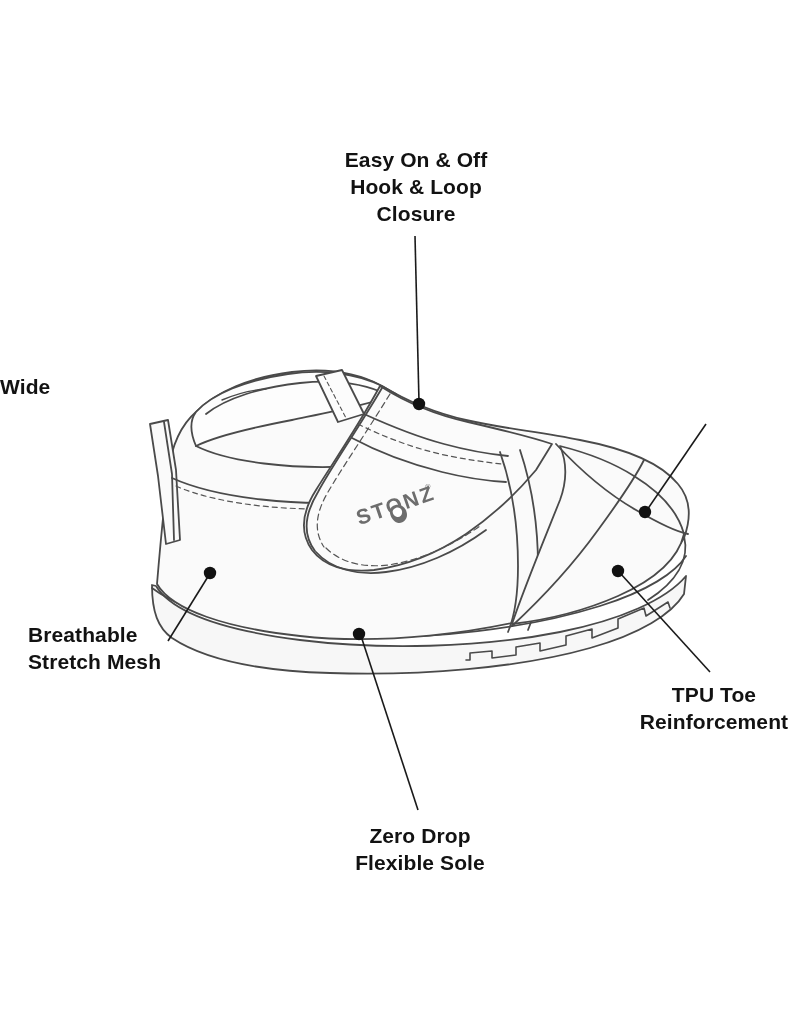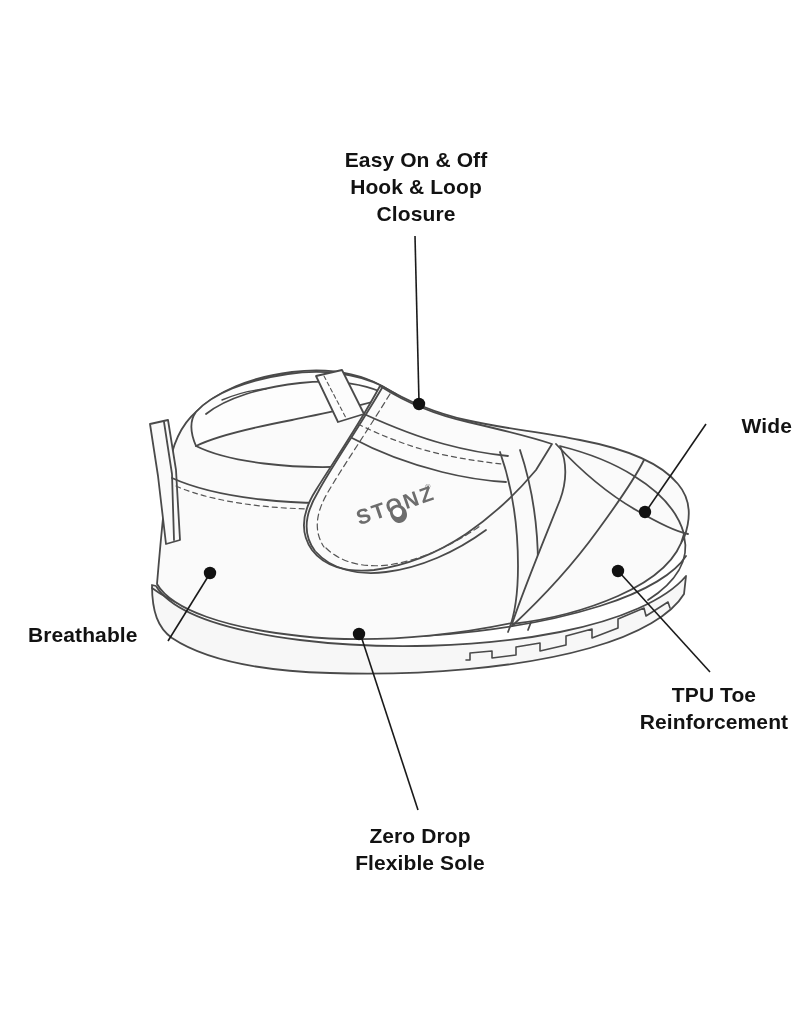--- a/index.html
+++ b/index.html
@@ -19,21 +19,21 @@
     position:absolute;
     font-weight:bold;
     font-size:21px;
     line-height:27px;
     color:#121212;
     letter-spacing:.1px;
     white-space:pre;
   }
   .c-center{text-align:center;}
   .c-left{text-align:left;}
-  .c-right{text-align:right;margin-top:39px;}
+  .c-right{text-align:left;}
 </style>
 </head>
 <body>
 
 <div id="stage">
 
   <svg id="diagram" viewBox="0 0 800 1024" xmlns="http://www.w3.org/2000/svg">
 
     <g fill="none" stroke="#4a4a4a" stroke-width="1.8" stroke-linecap="round" stroke-linejoin="round">
 
@@ -150,17 +150,17 @@
         <circle cx="210" cy="573" r="6.2" fill="#111111"></circle>
         <line x1="418" y1="810" x2="361" y2="636" stroke="#1a1a1a" stroke-width="1.6"></line>
         <circle cx="359" cy="634" r="6.2" fill="#111111"></circle>
       </g>
   </svg>
 
   <div id="labels">
       <div class="callout c-center" style="top: 146px; color: rgb(18, 18, 18); left: 0px; width: 800px; transform: translateX(16px);"><div>Easy On &amp; Off</div><div>Hook &amp; Loop</div><div>Closure</div></div>
       <div class="callout c-right" style="top: 373px; color: rgb(18, 18, 18); left: 0px; width: 792px;"><div>Wide</div></div>
       <div class="callout c-center" style="top: 681px; color: rgb(18, 18, 18); left: 0px; width: 800px; transform: translateX(314px);"><div>TPU Toe</div><div>Reinforcement</div></div>
-      <div class="callout c-left" style="top: 621px; color: rgb(18, 18, 18); left: 28px;"><div>Breathable</div></div>
+      <div class="callout c-left" style="top: 621px; color: rgb(18, 18, 18); left: 28px;"><div>Breathable</div><div>Stretch Mesh</div></div>
       <div class="callout c-center" style="top: 822px; color: rgb(18, 18, 18); left: 0px; width: 800px; transform: translateX(20px);"><div>Zero Drop</div><div>Flexible Sole</div></div>
     </div>
 
 </div>
 
 </body></html>

